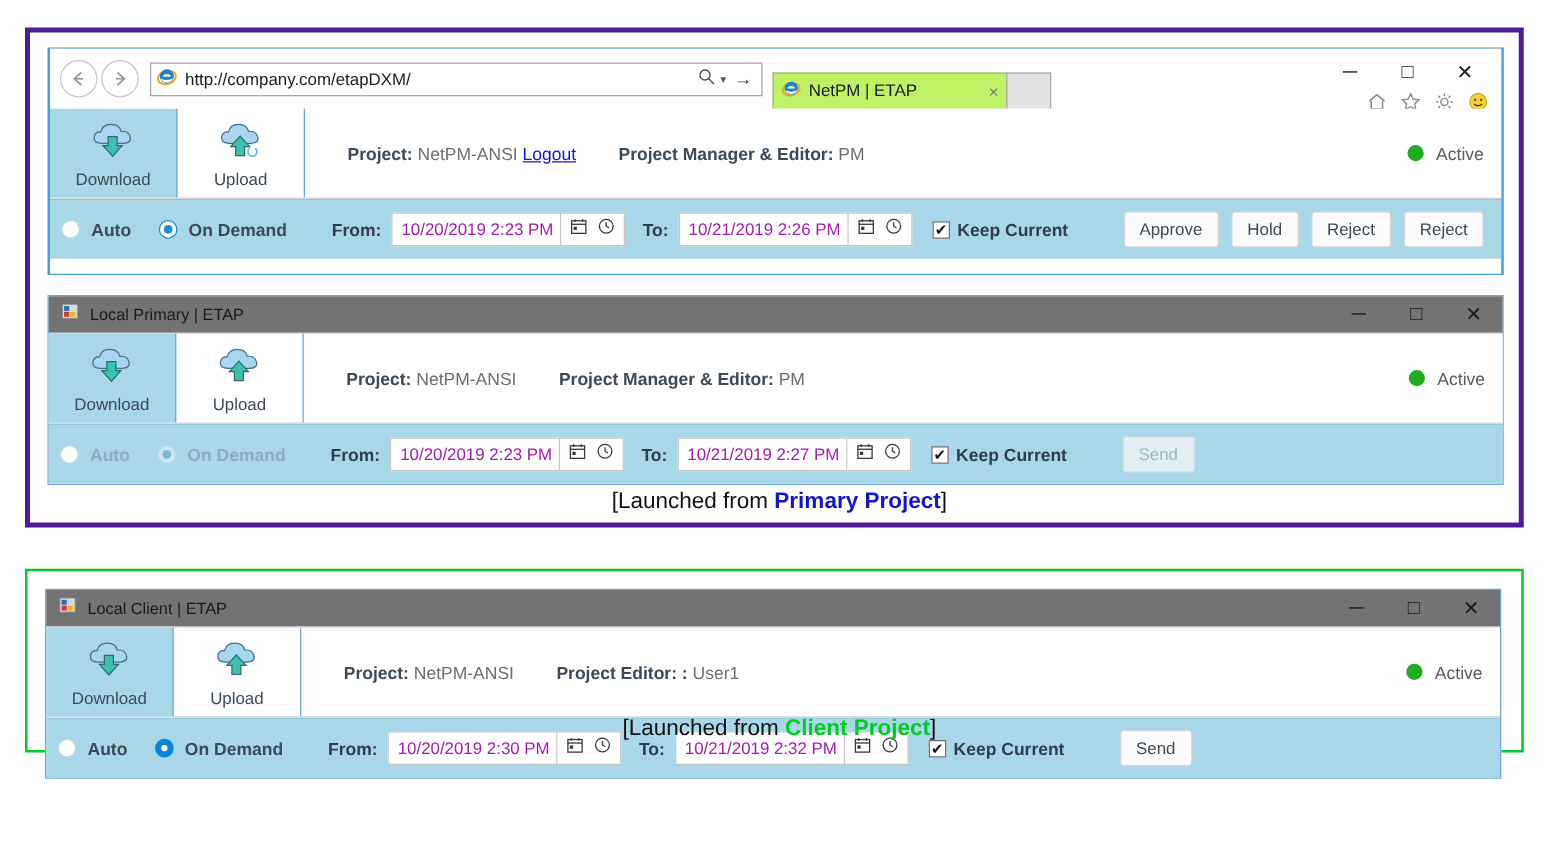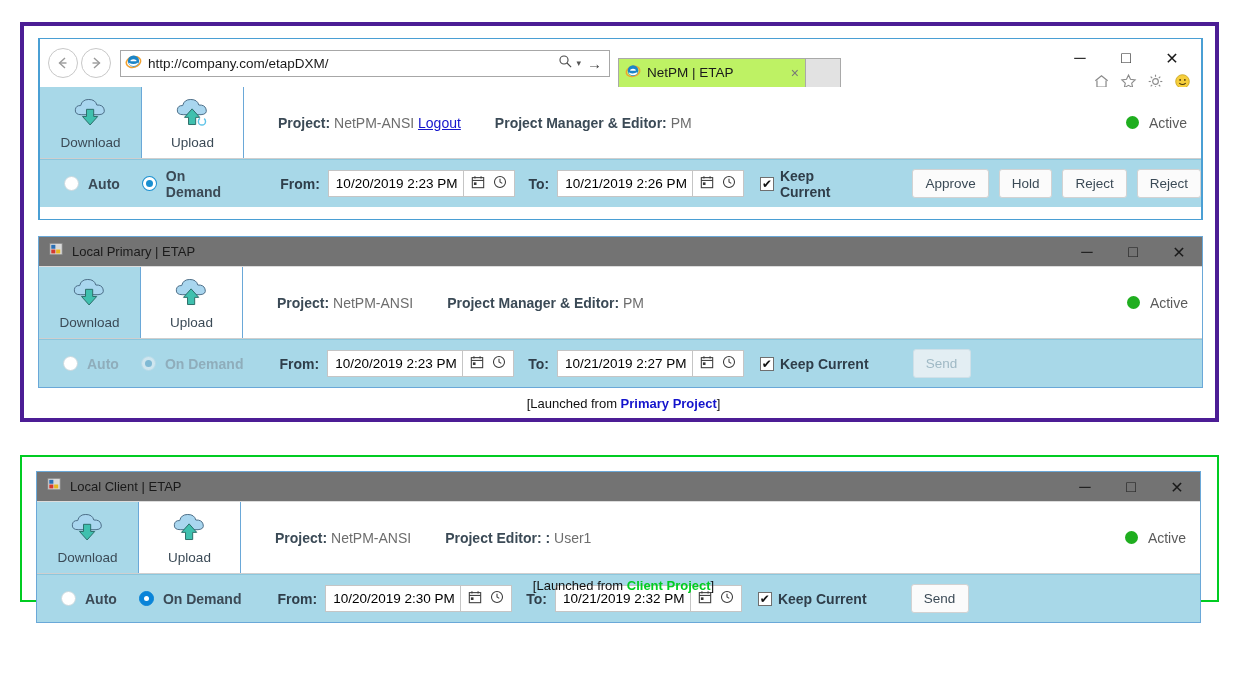--- a/index.html
+++ b/index.html
@@ -25,21 +25,21 @@
   }
   #client-group {
     left: 20px; top: 455px; width: 1199px; height: 147px;
     border: 2px solid #00cc22;
   }
 
   .group-caption {
     position: absolute;
     left: 8px; right: 0;
     text-align: center;
-    font-size: 13px;
+    font-size: 18px;
     color: #111;
   }
   .group-caption b { font-weight: bold; }
   #primary-caption { bottom: 7px; }
   #client-caption { bottom: 7px; }
   .cap-primary { color: #1414cc; }
   .cap-client  { color: #00cc22; }
 
   
   .win {
@@ -190,21 +190,21 @@
     width: 13px; height: 13px; border-radius: 50%;
     background: #1fae1f;
     display:inline-block;
   }
 
   
   .actionbar {
     height: 48px;
     background: #a8d8e8;
     display: flex; align-items: center;
-    padding-left: 24px;
+    padding-left: 9px;
     gap: 0px;
     border-top: 1px solid #8cc7dd;
   }
   .radio-grp { display:flex; align-items:center; gap: 9px; margin-right: 6px;}
   .radio {
     width: 15px; height: 15px; border-radius:50%;
     background: #fff; border: 1px solid #c9d8de;
     display:inline-block; position: relative;
   }
   .radio.checked { background:#fff; border:1px solid #1a8fd0; }
@@ -225,21 +225,21 @@
   .radio-lbl.disabled { color:#8fadbb; }
 
   .fieldlbl { font-size: 14px; font-weight: bold; color:#2f3e4a; margin: 0 8px 0 14px;}
   .dtinput {
     height: 27px;
     width: 136px;
     background: #fff;
     border: 1px solid #c5c5c5;
     display: flex; align-items: center;
     padding-left: 7px;
-    font-size: 13.5px; color:#000000;
+    font-size: 13.5px; color:#a21caf;
   }
   .dtbtns {
     height: 27px;
     background: #fff;
     border: 1px solid #c5c5c5;
     border-left: none;
     display:flex; align-items:center; gap: 8px;
     padding: 0 7px;
     color: #444;
   }

